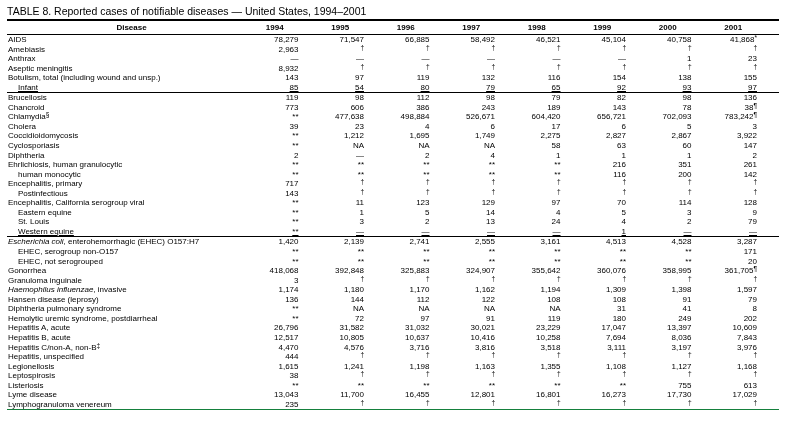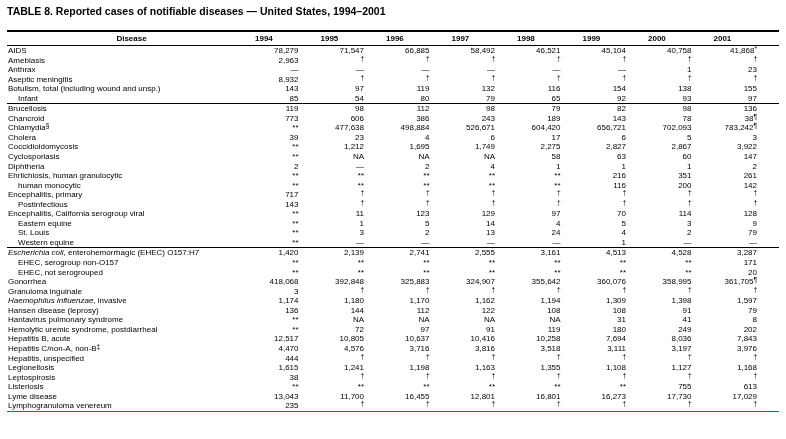--- a/index.html
+++ b/index.html
@@ -11,38 +11,38 @@
     width: 786px;
     height: 439px;
     overflow: hidden;
     font-family: "Liberation Sans", sans-serif;
     color: #000;
   }
   .page {
     padding: 5px 7px 0 7px;
   }
   .title {
-    font-weight: bold;
+    font-weight: normal;
     font-size: 10.5px;
     line-height: 13px;
     border-bottom: 2px solid #000;
-    padding-bottom: 12px;
+    padding-bottom: 1px;
     white-space: nowrap;
   }
   table {
     border-collapse: collapse;
     table-layout: fixed;
     width: 772px;
   }
   col.c-disease { width: 248px; }
   thead th {
     font-weight: bold;
     font-size: 8px;
     line-height: 12px;
-    text-align: left;
+    text-align: center;
     padding: 1px 26px 0 0;
     border-bottom: 1px solid #000;
     white-space: nowrap;
   }
   thead th.disease {
     text-align: center;
     padding: 1px 0 0 1px;
   }
   td {
     font-size: 8px;
@@ -55,20 +55,21 @@
   }
   td.disease {
     text-align: left;
     padding: 0 0 0 1px;
   }
   td.disease.indent {
     padding-left: 11px;
   }
   tr.rule-after td {
     border-bottom: 1px solid #000;
+    text-decoration: underline;
   }
   tbody tr:last-child td {
     border-bottom: 1px solid #15803d;
   }
   sup {
     font-size: 6.5px;
     line-height: 0;
     vertical-align: 2.5px;
   }
   i { font-style: italic; }
@@ -406,40 +407,51 @@
           <td>136</td>
           <td>144</td>
           <td>112</td>
           <td>122</td>
           <td>108</td>
           <td>108</td>
           <td>91</td>
           <td>79</td>
         </tr>
         <tr>
-          <td class="disease">Hantavirus pulmonary syndrome</td>
+          <td class="disease">Diphtheria pulmonary syndrome</td>
           <td>**</td>
           <td>NA</td>
           <td>NA</td>
           <td>NA</td>
           <td>NA</td>
           <td>31</td>
           <td>41</td>
           <td>8</td>
         </tr>
         <tr>
           <td class="disease">Hemolytic uremic syndrome, postdiarrheal</td>
           <td>**</td>
           <td>72</td>
           <td>97</td>
           <td>91</td>
           <td>119</td>
           <td>180</td>
           <td>249</td>
           <td>202</td>
+        </tr>
+        <tr>
+          <td class="disease">Hepatitis A, acute</td>
+          <td>26,796</td>
+          <td>31,582</td>
+          <td>31,032</td>
+          <td>30,021</td>
+          <td>23,229</td>
+          <td>17,047</td>
+          <td>13,397</td>
+          <td>10,609</td>
         </tr>
         <tr>
           <td class="disease">Hepatitis B, acute</td>
           <td>12,517</td>
           <td>10,805</td>
           <td>10,637</td>
           <td>10,416</td>
           <td>10,258</td>
           <td>7,694</td>
           <td>8,036</td>

